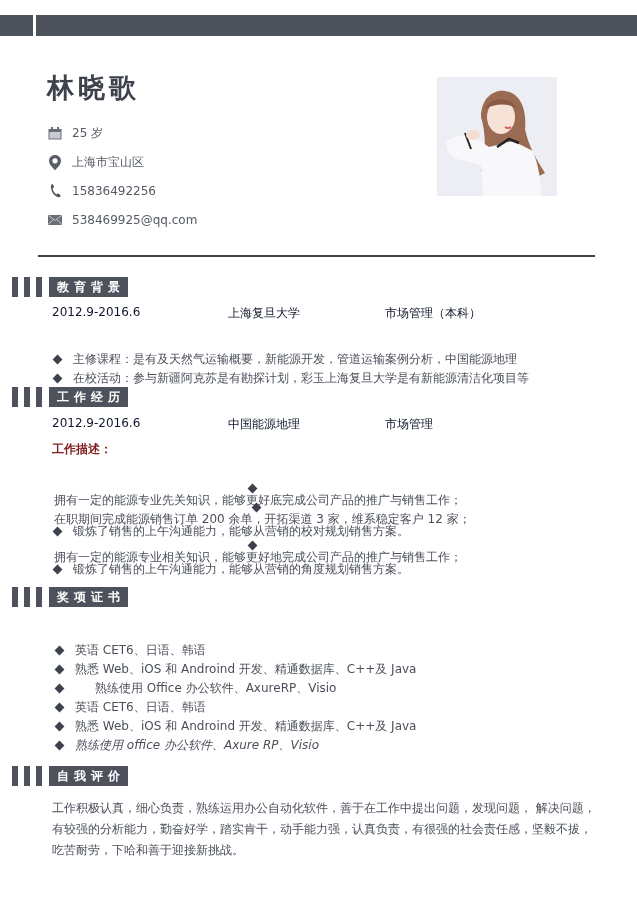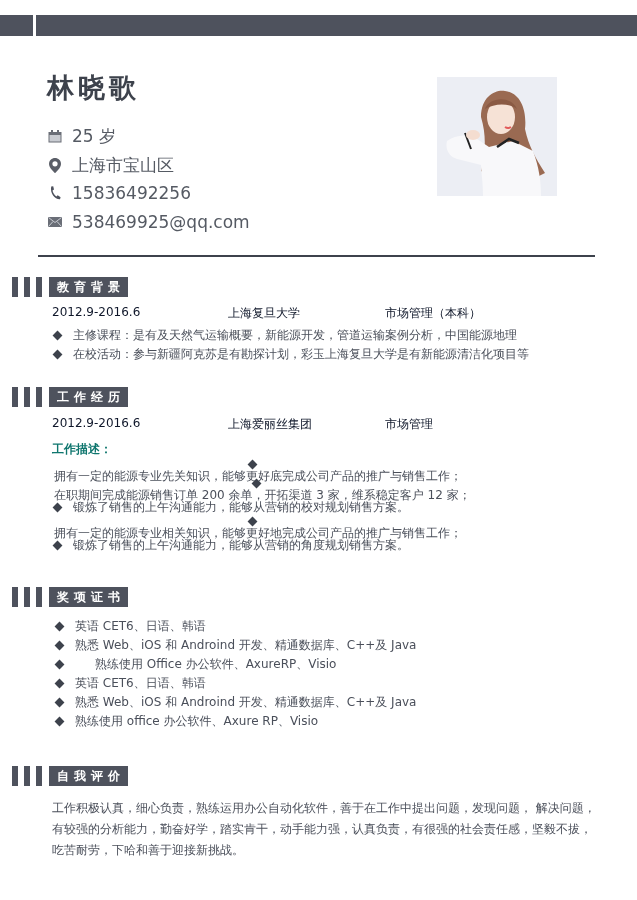--- a/index.html
+++ b/index.html
@@ -2,35 +2,35 @@
 <html><head>
 <meta charset="utf-8">
 <style>
   * { margin:0; padding:0; box-sizing:border-box; }
   html, body { width:637px; height:900px; background:#ffffff; overflow:hidden; }
   body { position:relative; font-family:"DejaVu Sans","Liberation Sans",sans-serif; color:#4a4f5a; }
   .topbar-left { position:absolute; left:0; top:15px; width:33px; height:21px; background:#4e525d; }
   .topbar-right { position:absolute; left:36px; top:15px; width:601px; height:21px; background:#4e525d; }
 
   .name { position:absolute; left:47px; top:70px; font-size:27px; font-weight:bold; color:#3d424c; letter-spacing:4px; }
-  .info { position:absolute; left:47px; font-size:17px; color:#555a63; display:flex; align-items:center; }
+  .info { position:absolute; left:47px; font-size:12px; color:#555a63; display:flex; align-items:center; }
   .info .ico { width:16px; height:16px; margin-right:9px; display:inline-flex; align-items:center; justify-content:center; }
   .photo { position:absolute; left:437px; top:77px; width:120px; height:119px; background:linear-gradient(180deg,#eef0f6 0%,#e9ecf3 100%); overflow:hidden; }
   .divider { position:absolute; left:38px; top:255px; width:557px; height:2px; background:#3d424c; }
 
   .sec-bars { position:absolute; left:12px; width:31px; height:20px; }
   .sec-bars span { position:absolute; top:0; width:6px; height:20px; background:#4e525d; }
   .sec-title { position:absolute; left:49px; height:20px; width:79px; background:#4e525d; color:#ffffff; font-size:12px; font-weight:bold; letter-spacing:5px; line-height:20px; padding-left:8px; }
 
   .row3 { position:absolute; left:52px; font-size:12px; color:#0f172a; }
   .row3 .c2 { position:absolute; left:176px; white-space:nowrap; }
   .row3 .c3 { position:absolute; left:333px; white-space:nowrap; }
-  .bul { position:absolute; font-size:12px; color:#4a4f5a; white-space:nowrap; display:flex; align-items:center; }
+  .bul { position:absolute; font-size:12px; color:#4a4f5a; white-space:nowrap; display:flex; align-items:center;margin-top:24px; }
   .bul .dia { width:7px; height:7px; background:#3d424c; transform:rotate(45deg); margin-right:12px; flex:none; }
-  .sub { position:absolute; left:52px; font-size:12px; font-weight:bold; color:#0f766e; }
+  .sub { position:absolute; left:52px; font-size:12px; font-weight:bold; color:#7f1d1d; }
   .para { position:absolute; left:52px; top:798px; width:548px; font-size:12px; line-height:21px; color:#4a4f5a; }
 </style>
 </head>
 <body>
 
 <div class="topbar-left"></div>
 <div class="topbar-right"></div>
 
 <div class="name">林晓歌</div>
 
@@ -109,21 +109,21 @@
   </div>
 
 <div class="sec-bars" style="top:387px;">
     <span style="left:0"></span>
     <span style="left:12px"></span>
     <span style="left:24px"></span>
   </div>
 <div class="sec-title" style="top:387px;">工作经历</div>
 <div class="row3" style="top:416px;">
   <span>2012.9-2016.6</span>
-  <span class="c2">上海爱丽丝集团</span>
+  <span class="c2">中国能源地理</span>
   <span class="c3">市场管理</span>
 </div>
 <div class="sub" style="top:441px;">工作描述：</div>
 <div class="bul" style="left:54px; top:461px;flex-direction:column;">
     <span class="dia"></span>
     <span>拥有一定的能源专业先关知识，能够更好底完成公司产品的推广与销售工作；</span>
   </div>
 <div class="bul" style="left:54px; top:480px;flex-direction:column;">
     <span class="dia"></span>
     <span>在职期间完成能源销售订单 200 余单，开拓渠道 3 家，维系稳定客户 12 家；</span>
@@ -160,21 +160,21 @@
     <span>熟练使用 Office 办公软件、AxureRP、Visio</span>
   </div>
 <div class="bul" style="left:56px; top:675px;">
     <span class="dia"></span>
     <span>英语 CET6、日语、韩语</span>
   </div>
 <div class="bul" style="left:56px; top:694px;">
     <span class="dia"></span>
     <span>熟悉 Web、iOS 和 Androind 开发、精通数据库、C++及 Java</span>
   </div>
-<div class="bul" style="left:56px; top:713px;">
+<div class="bul" style="left:56px; top:713px;font-style:italic;">
     <span class="dia"></span>
     <span>熟练使用 office 办公软件、Axure RP、Visio</span>
   </div>
 
 <div class="sec-bars" style="top:766px;">
     <span style="left:0"></span>
     <span style="left:12px"></span>
     <span style="left:24px"></span>
   </div>
 <div class="sec-title" style="top:766px;">自我评价</div>

